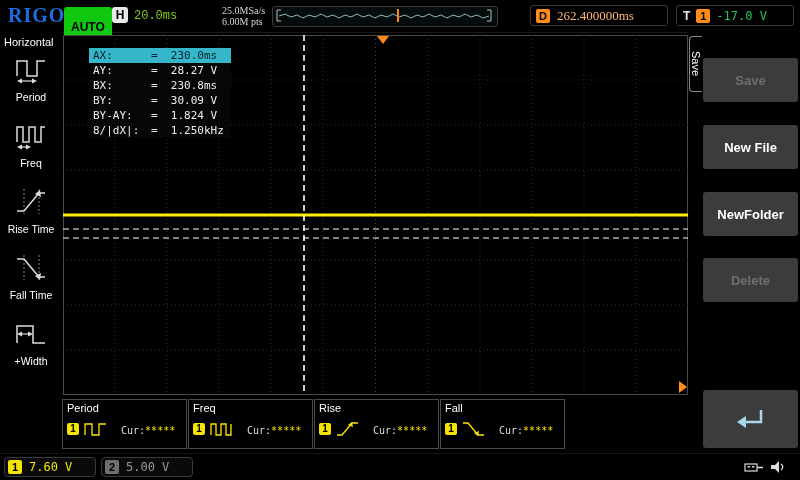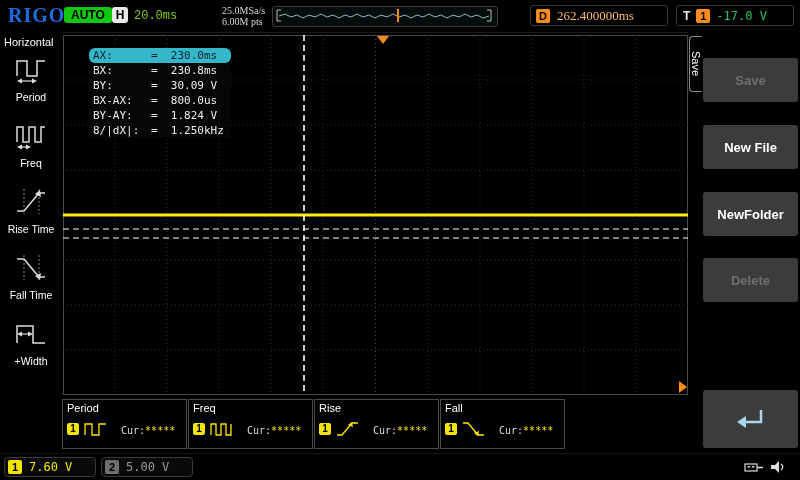--- a/index.html
+++ b/index.html
@@ -3,41 +3,41 @@
 <meta charset="utf-8">
 <style>
   html,body { margin:0; padding:0; }
   body {
     width:800px; height:480px; position:relative; overflow:hidden;
     background:#000; font-family:"Liberation Sans", sans-serif;
   }
   
   .topbar { position:absolute; left:0; top:0; width:800px; height:32px; background:#000; border-bottom:1px solid #181818; }
   .brand { position:absolute; left:8px; top:4px; font-weight:bold; font-size:20px; letter-spacing:1px; color:#1e6be0; font-family:"Liberation Serif", serif; }
-  .auto-badge { position:absolute; left:64px; top:7px; background:#0fc80f; color:#000; font-weight:bold; font-size:12px; padding:1px 7px; border-radius:3px; }
+  .auto-badge { position:absolute; left:64px; top:7px; background:#0fc80f; color:#000; font-weight:bold; font-size:12px; padding:13px 7px; border-radius:3px; }
   .h-badge { position:absolute; left:112px; top:7px; width:16px; height:16px; background:#e8e8e8; color:#000; font-weight:bold; font-size:12px; text-align:center; line-height:16px; border-radius:3px; }
   .timebase { position:absolute; left:134px; top:9px; color:#84cc16; font-size:12px; font-family:Liberation Mono, monospace; }
   .acq { position:absolute; left:222px; top:5px; color:#d8d8d8; font-size:10px; line-height:11px; font-family:Liberation Serif, serif; }
   .memstrip { position:absolute; left:272px; top:6px; width:224px; height:19px; border:1px solid #3a3a3a; border-radius:3px; background:#050c0c; }
   .dbox { position:absolute; left:530px; top:5px; width:138px; height:21px; border:1px solid #3a3a3a; border-radius:3px; display:flex; align-items:center; box-sizing:border-box; }
   .d-badge { width:14px; height:14px; background:#ff8c1a; color:#000; font-weight:bold; font-size:11px; text-align:center; line-height:14px; border-radius:2px; margin:0 7px 0 5px; }
   .d-value { color:#fdba74; font-size:13px; font-family:Liberation Serif, serif; }
   .tbox { position:absolute; left:676px; top:5px; width:118px; height:21px; border:1px solid #3a3a3a; border-radius:3px; display:flex; align-items:center; gap:6px; padding-left:6px; box-sizing:border-box; }
   .t-label { color:#e8e8e8; font-weight:bold; font-size:12px; }
   .t-src { width:14px; height:14px; background:#ff8c1a; color:#000; font-weight:bold; font-size:11px; text-align:center; line-height:14px; border-radius:2px; }
   .t-level { color:#22c55e; font-size:12px; font-family:"DejaVu Sans Mono", monospace; }
   
   .leftbar { position:absolute; left:0; top:32px; width:62px; height:421px; background:#000; }
   .leftbar-title { color:#fff; font-size:11px; padding:4px 0 0 4px; }
   .lm-item { position:absolute; left:0; width:62px; text-align:center; cursor:default; }
   .lm-item .lbl { color:#fff; font-size:10.5px; margin-top:1px; }
   
   .gridwrap { position:absolute; left:63px; top:35px; width:625px; height:360px; background:#000; }
   .cursor-panel { position:absolute; left:26px; top:13px; width:142px; background:rgba(8,8,8,0.72); font-family:"DejaVu Sans Mono", monospace; font-size:11px; line-height:15px; color:#eee; }
-  .cp-row { display:flex; padding:0 4px; white-space:pre;border-radius:6px; }
+  .cp-row { display:flex; padding:0 4px; white-space:pre; }
   .cp-row .l { width:58px; }
   .cp-row.hl { background:#35b6c9; color:#00222a; }
   
   .measure-strip { position:absolute; left:62px; top:399px; height:52px; display:flex; }
   .m-box { width:125px; height:50px; border:1px solid #4a4a4a; background:#000; margin-right:1px; position:relative; box-sizing:border-box; }
   .m-name { color:#fff; font-size:11px; position:absolute; left:4px; top:2px; }
   .m-badge { position:absolute; left:4px; top:23px; width:12px; height:12px; background:#f5e400; color:#000; font-size:10px; font-weight:bold; text-align:center; line-height:12px; border-radius:2px; }
   .m-icon { position:absolute; left:21px; top:20px; }
   .m-vals { position:absolute; left:58px; top:2px; font-family:"DejaVu Sans Mono", monospace; font-size:10px; line-height:11.5px; white-space:pre; }
   .m-vals .lab { color:#ddd; }
@@ -178,27 +178,27 @@
     <line x1="241" y1="0" x2="241" y2="360" stroke="#ffffff" stroke-width="1.6" stroke-dasharray="6 4"></line>
     <polygon points="314,1 326,1 320,9" fill="#ff8c1a"></polygon>
     <polygon points="616,346 616,358 624,352" fill="#ff8c1a"></polygon>
   </svg>
 
   <div class="cursor-panel">
     <div class="cp-row hl">
       <span class="l">AX:</span><span>=  230.0ms</span>
     </div>
     <div class="cp-row">
+      <span class="l">AY:</span><span>=  28.27 V</span>
+    </div>
+    <div class="cp-row">
       <span class="l">BX:</span><span>=  230.8ms</span>
     </div>
     <div class="cp-row">
       <span class="l">BY:</span><span>=  30.09 V</span>
-    </div>
-    <div class="cp-row">
-      <span class="l">BX-AX:</span><span>=  800.0us</span>
     </div>
     <div class="cp-row">
       <span class="l">BY-AY:</span><span>=  1.824 V</span>
     </div>
     <div class="cp-row">
       <span class="l">8/|dX|:</span><span>=  1.250kHz</span>
     </div>
   </div>
 </div>
 

